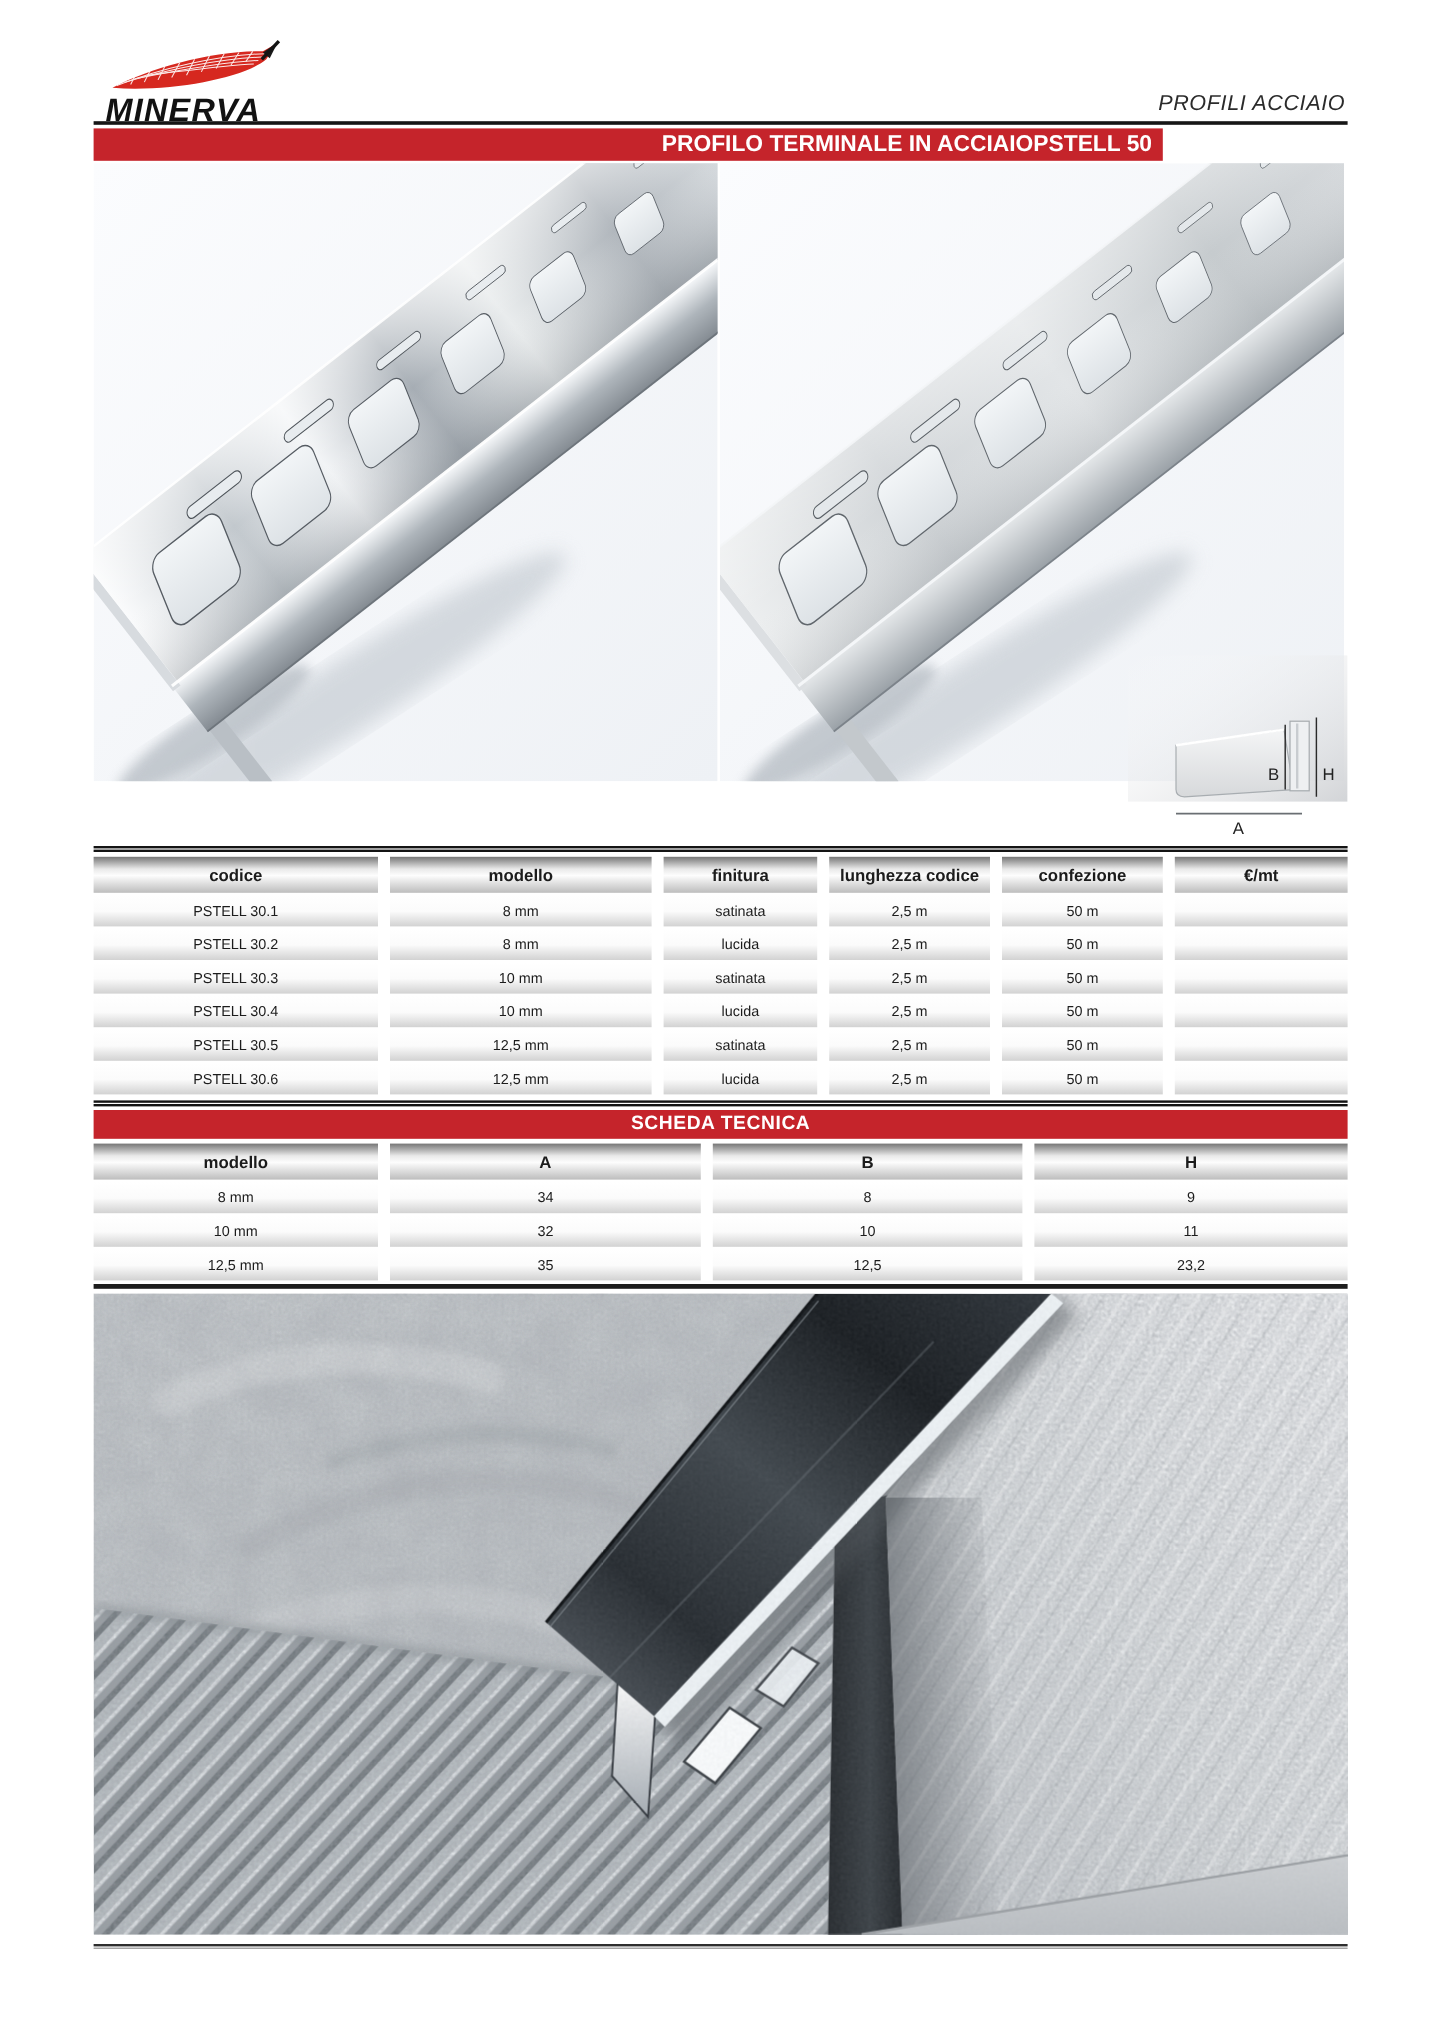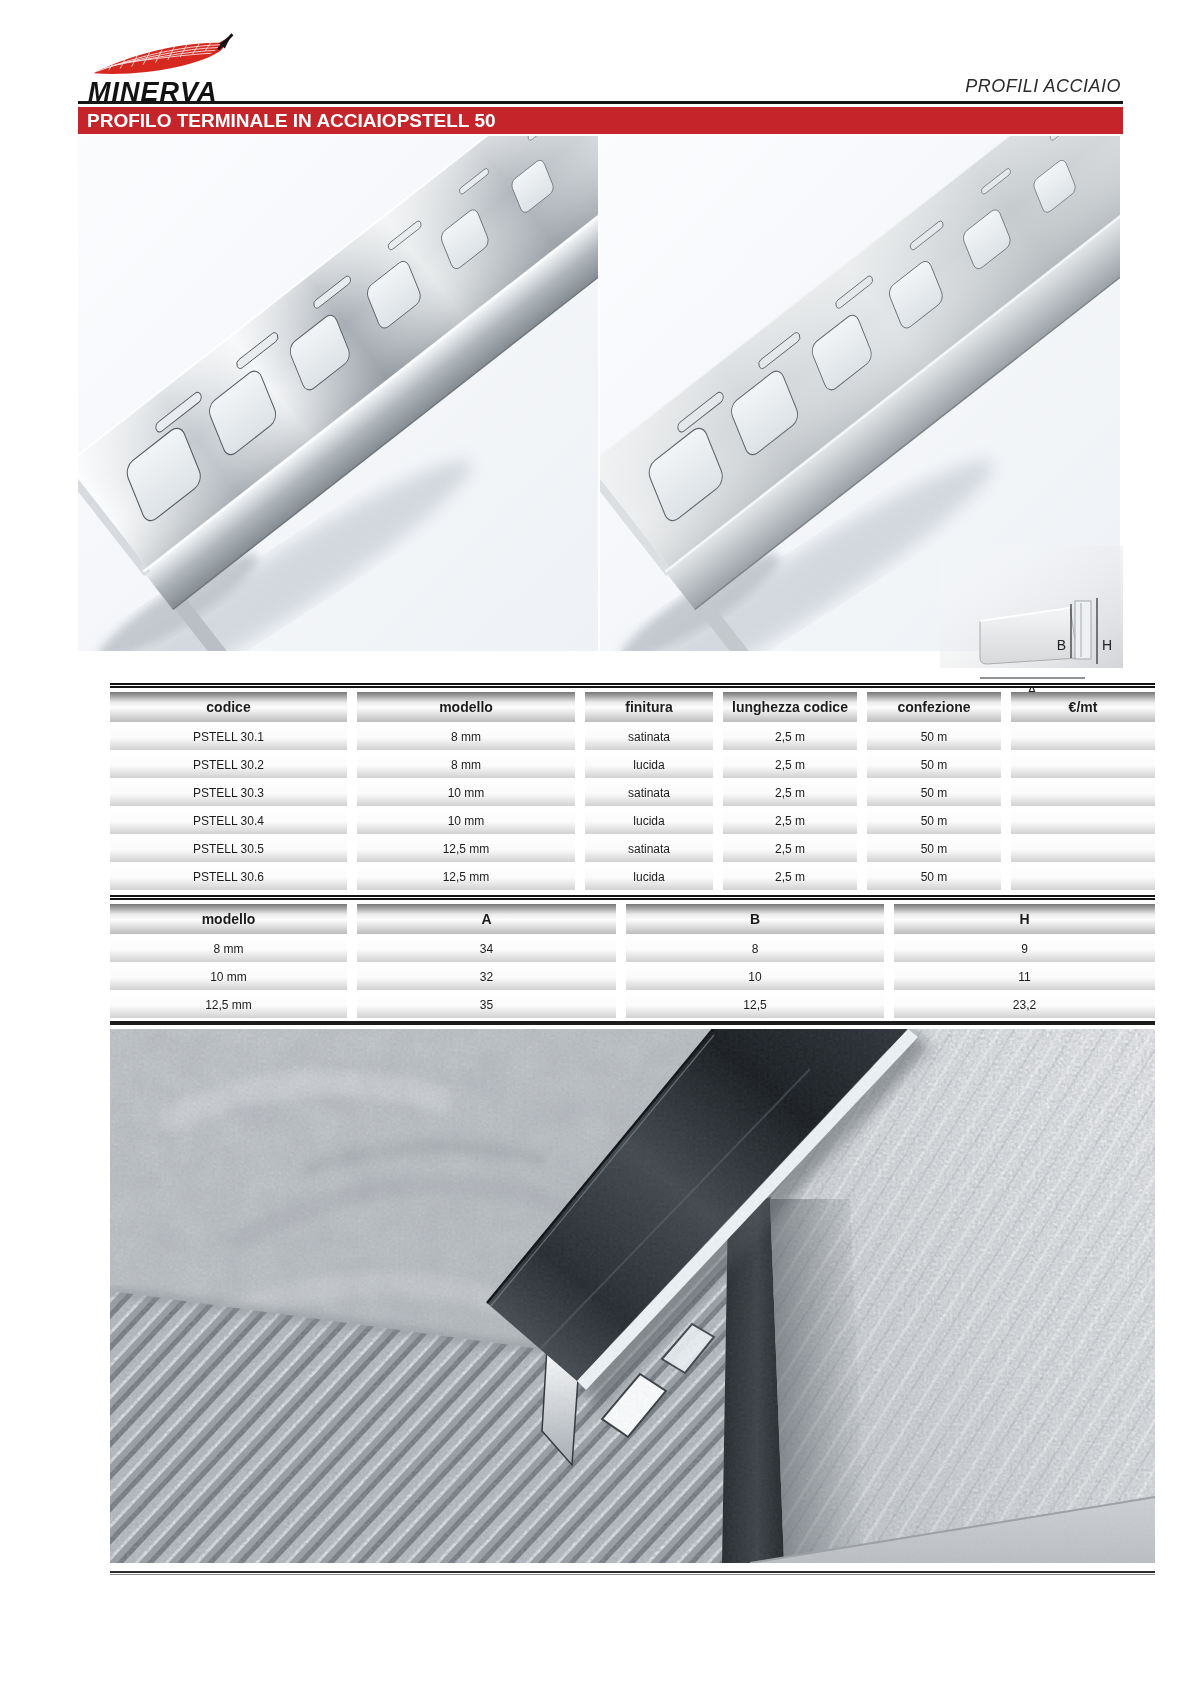--- a/index.html
+++ b/index.html
@@ -8,31 +8,31 @@
     font-family:"Liberation Sans",sans-serif;color:#1c1c1c;overflow:hidden;
   }
   .abs{position:absolute;}
   
   .logo-sail{left:88px;top:33px;width:152px;height:50px;}
   .brand-text{left:88px;top:77px;font-size:27px;font-weight:bold;font-style:italic;
     letter-spacing:1px;color:#121212;}
   .header-right{right:79px;top:76px;font-size:18px;font-style:italic;color:#2b2b2b;
     letter-spacing:.5px;}
   .rule-top{left:78px;top:101px;width:1045px;height:3px;background:#161616;}
-  .title-bar{left:78px;top:107px;width:1045px;height:27px;background:#c5242b;
-    display:flex;justify-content:flex-start;align-items:center;
+  .title-bar{left:78px;top:107px;width:891px;height:27px;background:#c5242b;
+    display:flex;justify-content:flex-end;align-items:center;
     padding:0 9px;box-sizing:border-box;}
   .title-bar span{color:#ffffff;font-weight:bold;font-size:19px;line-height:27px;}
   
   .renders{left:78px;top:136px;width:1045px;height:566px;}
   .render-l{left:0;top:0;}
   .render-r{left:522px;top:0;}
   .diagram{left:807px;top:410px;}
   
-  .content{position:absolute;left:78px;top:683px;width:1045px;margin-left:32px;}
+  .content{position:absolute;left:78px;top:705px;width:1045px;}
   .rule2{height:1px;background:#ffffff;border-top:2px solid #141414;border-bottom:2px solid #141414;}
   .rule1{height:4px;background:#1d1d1d;margin-top:3px;}
   .rule-bottom{height:1px;background:#ffffff;border-top:2px solid #2e2e2e;border-bottom:1px solid #8d8d8d;margin-top:8px;}
   .t1{display:grid;grid-template-columns:237fr 218fr 128fr 134fr 134fr 144fr;column-gap:10px;}
   .t2{display:grid;grid-template-columns:237fr 259fr 258fr 261fr;column-gap:10px;}
   .thead{margin-top:4px;}
   .hcell{height:30px;line-height:31px;text-align:center;font-weight:bold;font-size:14px;
     background:linear-gradient(180deg,#767676 0%,#e9e9e9 34%,#fdfdfd 52%,#bdbdbd 100%);}
   .trow{margin-top:2px;}
   .tcell{height:26px;line-height:26px;text-align:center;font-size:12px;
@@ -318,20 +318,21 @@
     <div class="tcell">PSTELL 30.6</div>
     <div class="tcell">12,5 mm</div>
     <div class="tcell">lucida</div>
     <div class="tcell">2,5 m</div>
     <div class="tcell">50 m</div>
     <div class="tcell"></div>
   </div>
 
   <div class="rule2 mt"></div>
 
+  <div class="redbar">SCHEDA TECNICA</div>
 
   <div class="t2 thead">
     <div class="hcell">modello</div>
     <div class="hcell">A</div>
     <div class="hcell">B</div>
     <div class="hcell">H</div>
   </div>
   <div class="t2 trow">
     <div class="tcell">8 mm</div>
     <div class="tcell">34</div>

